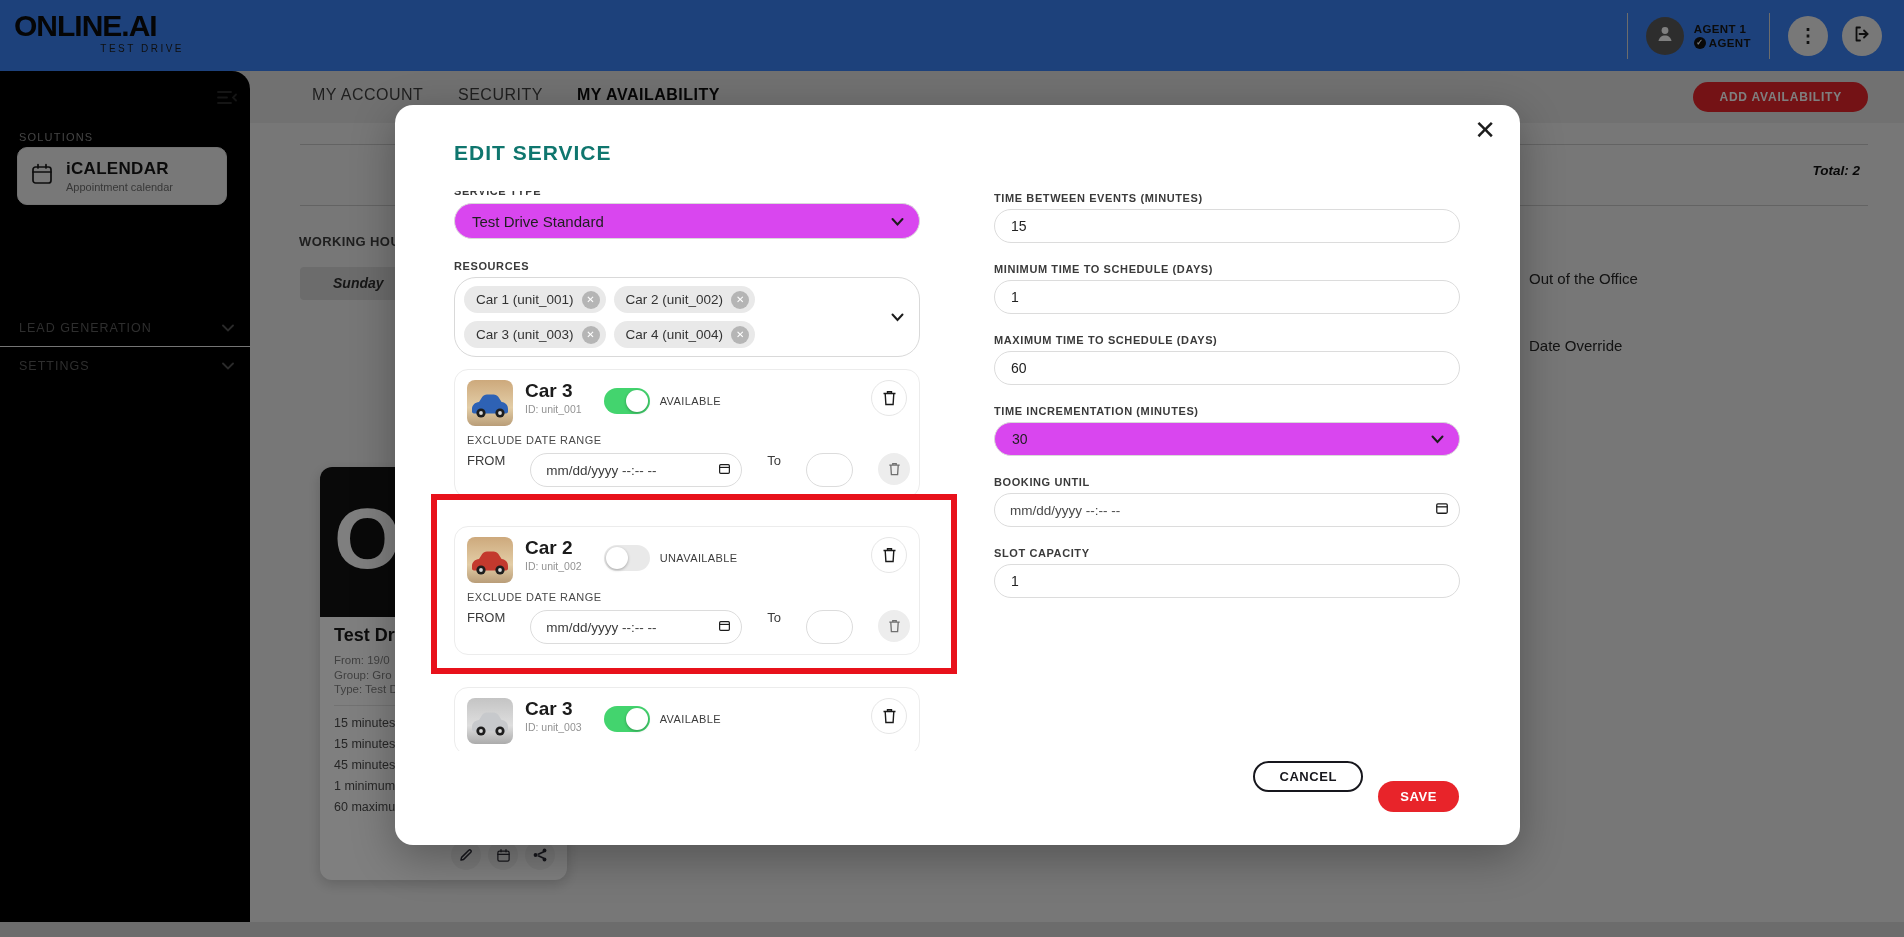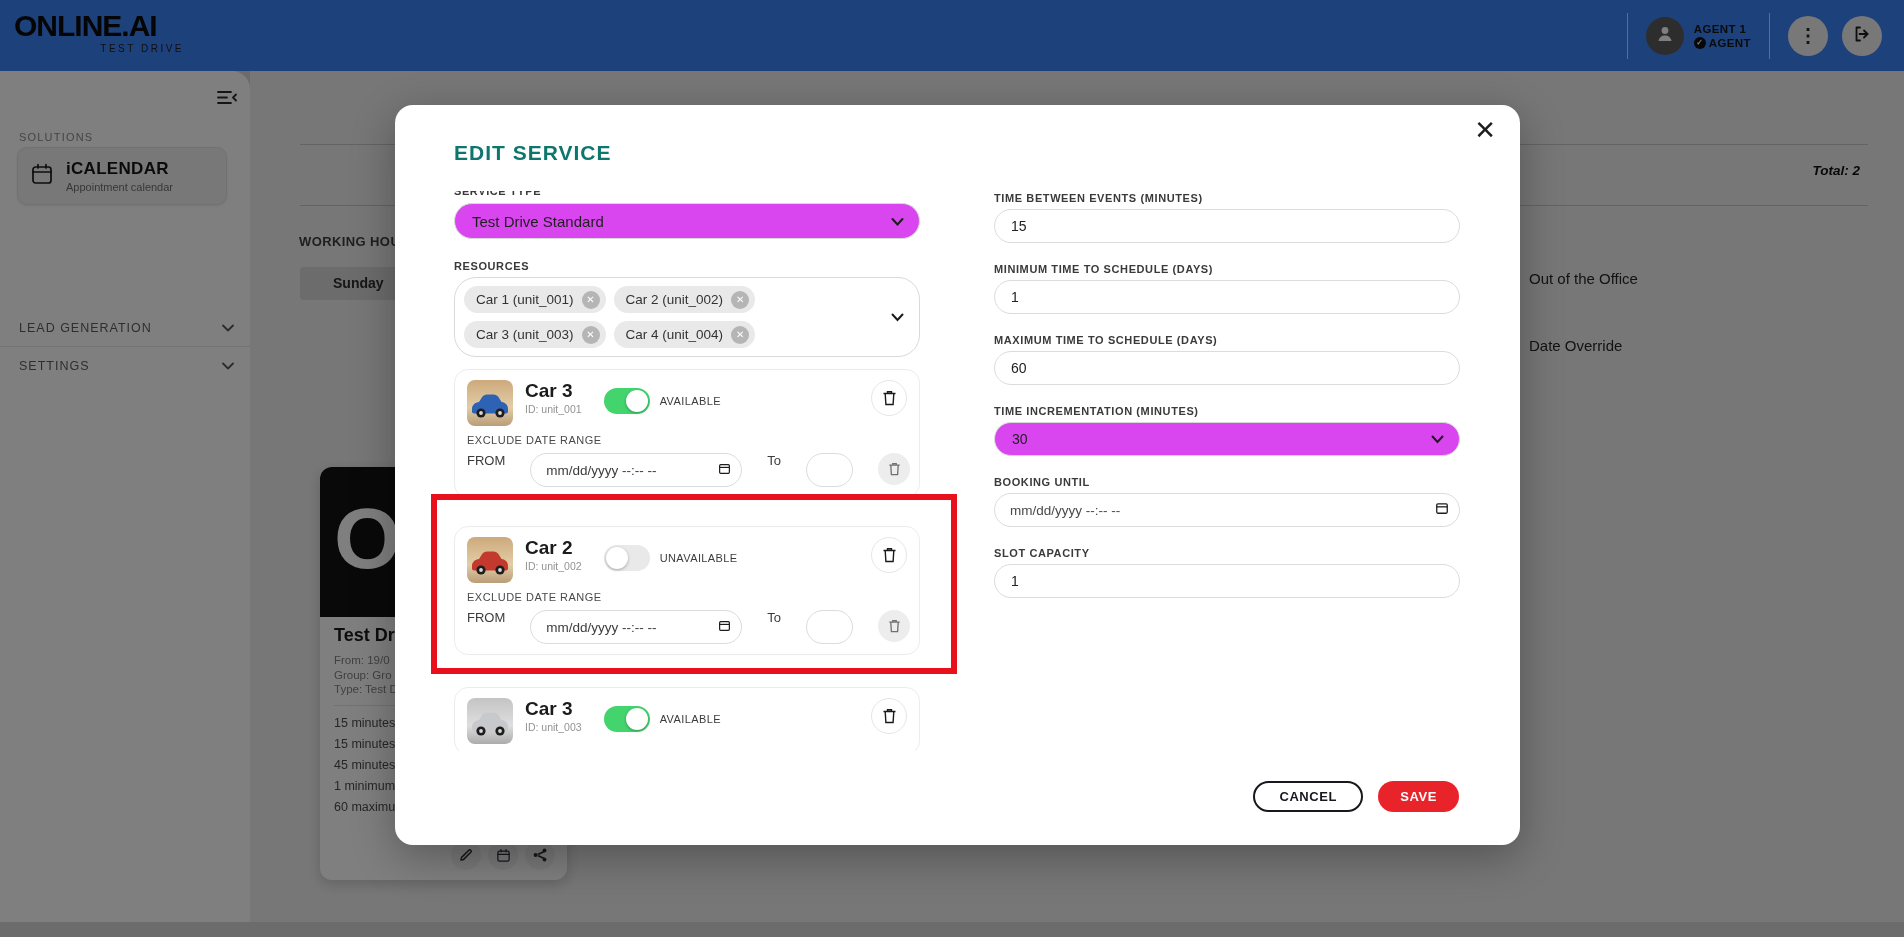--- a/index.html
+++ b/index.html
@@ -23,41 +23,41 @@
   .avatar { width:38px; height:38px; border-radius:50%; background:#5b5b5b; display:flex; align-items:center; justify-content:center; }
   .user-block { margin-left:10px; }
   .user-name { font-size:11.5px; font-weight:700; letter-spacing:.4px; color:#161616; }
   .user-role { font-size:11.5px; font-weight:700; letter-spacing:.4px; color:#161616; display:flex; align-items:center; gap:3px; margin-top:2px; }
   .check-badge { width:12px; height:12px; border-radius:50%; background:#111; color:#fff; font-size:8px; display:flex; align-items:center; justify-content:center; }
   .icon-btn { width:40px; height:40px; border-radius:50%; background:#f1f1f1; display:flex; align-items:center; justify-content:center; cursor:pointer; }
   .icon-btn + .icon-btn { margin-left:14px; }
   .kebab { font-size:19px; font-weight:700; color:#222; line-height:1; }
 
   
-  .sidebar { position:absolute; left:0; top:71px; width:250px; height:851px; background:#ffffff; border-radius:0 18px 0 0; }
+  .sidebar { position:absolute; left:0; top:71px; width:250px; height:851px; background:#000000; border-radius:0 18px 0 0; }
   .collapse-btn { position:absolute; right:13px; top:19px; cursor:pointer; }
   .sb-label { position:absolute; left:19px; top:60px; font-size:11px; letter-spacing:1.2px; color:#8a8a8a; }
   .app-card { position:absolute; left:17px; top:76px; width:210px; height:58px; background:#f1f1f1; border:1px solid #e3e3e3; border-radius:10px; box-shadow:0 1px 3px rgba(0,0,0,.08); display:flex; align-items:center; padding:0 12px; cursor:pointer; }
   .app-card-text { margin-left:12px; }
   .app-title { font-size:17px; font-weight:600; letter-spacing:.3px; color:#161616; }
   .app-sub { font-size:11px; color:#6f6f6f; margin-top:2px; }
   .sb-group { position:absolute; left:0; width:250px; height:37px; border-bottom:1px solid #e9e9e9; display:flex; align-items:center; justify-content:space-between; padding:0 16px 0 19px; cursor:pointer; }
   .sb-group span { font-size:12.5px; letter-spacing:1px; color:#5d5d5d; }
 
   
   .main { position:absolute; left:250px; top:71px; width:1654px; height:851px; background:#efefef; }
   .tabstrip { position:absolute; left:0; top:0; width:1654px; height:52px; background:#e3e3e3; }
   .tab { position:absolute; top:15px; font-size:16px; letter-spacing:.5px; color:#3f3f3f; cursor:pointer; }
   .tab.active { font-weight:800; color:#0c0c0c; }
   .add-btn { position:absolute; right:36px; top:11px; height:30px; padding:0 26px; border:none; border-radius:15px; background:#e8242a; color:#fff; font-family:inherit; font-size:12px; font-weight:800; letter-spacing:.8px; cursor:pointer; }
   .divider { position:absolute; left:50px; width:1568px; height:1px; background:#c7c7c7; }
   .total { position:absolute; right:44px; top:92px; font-size:13.5px; font-weight:700; font-style:italic; color:#111; }
   .wh-label { position:absolute; left:49px; top:163px; font-size:13px; font-weight:600; letter-spacing:.4px; color:#3e3e3e; white-space:nowrap; }
   .day-row { position:absolute; left:50px; top:196px; width:440px; height:33px; background:#d8d8d8; border-radius:4px; }
-  .day-row span { display:inline-block; margin:8px 0 4px 33px; font-size:14px; font-weight:700; color:#2e2e2e; }
+  .day-row span { display:inline-block; margin:8px 0 4px 33px; font-size:14px; font-weight:700; color:#2e2e2e;font-style:italic; }
   .ooo { position:absolute; left:1279px; top:199px; font-size:15px; color:#272727; }
   .dov { position:absolute; left:1279px; top:266px; font-size:15px; color:#272727; }
 
   
   .svc-card { position:absolute; left:320px; top:467px; width:247px; height:413px; background:#fff; border-radius:12px; box-shadow:0 4px 14px rgba(0,0,0,.18); overflow:hidden; }
   .svc-img { position:relative; height:150px; background:#121212; overflow:hidden; }
   .svc-logo { position:absolute; left:14px; top:22px; color:#fff; font-size:86px; font-weight:900; letter-spacing:-2px; }
   .svc-body { padding:8px 14px 0 14px; }
   .svc-title { font-size:18px; font-weight:700; color:#1a1a1a; white-space:nowrap; }
   .svc-meta { margin-top:7px; font-size:11.5px; color:#828282; line-height:14.5px; white-space:nowrap; }
@@ -123,21 +123,21 @@
   .field { margin-top:19px; }
   .field.first { margin-top:0; }
   .field-input { margin-top:4px; width:100%; height:34px; border:1px solid #dcdcdc; border-radius:17px; padding:0 16px; font-family:inherit; font-size:14px; color:#222; background:#fff; outline:none; }
   .field .pill-select { height:34px; margin-top:4px; font-size:14px; }
   .date-field { position:relative; margin-top:4px; }
   .date-field .date-input { padding-right:34px; }
   .date-field .date-input::placeholder { color:#4a4a4a; }
 
   .modal-footer { position:absolute; right:61px; bottom:33px; display:flex; gap:15px; }
   .btn-cancel { height:31px; padding:0 24px; border-radius:16px; border:2px solid #17171d; background:#fff; font-family:inherit; font-size:13px; font-weight:800; letter-spacing:.6px; color:#17171d; cursor:pointer; }
-  .btn-save { height:31px; padding:0 22px; border-radius:16px; border:none; background:#e8242a; font-family:inherit; font-size:13px; font-weight:800; letter-spacing:.6px; color:#fff; cursor:pointer; }
+  .btn-save { height:31px; padding:0 22px; border-radius:16px; border:none; background:#e8242a; font-family:inherit; font-size:13px; font-weight:800; letter-spacing:.6px; color:#fff; cursor:pointer;margin-top:20px; }
 
   
   .hl-rect { position:absolute; left:431px; top:494px; width:526px; height:180px; border:6px solid #e8111b; z-index:30; pointer-events:none; }
 </style>
 </head>
 <body>
 
 <div id="app">
 
   <div class="header">
@@ -206,20 +206,26 @@
     </div>
     <div class="sb-group" style="top:276px;border-bottom:none">
       <span>SETTINGS</span>
       <svg width="12" height="8" viewBox="0 0 12 8" fill="none" stroke="#555" stroke-width="1.8" stroke-linecap="round">
           <path d="M1 1.5 6 6.5 11 1.5"></path>
         </svg>
     </div>
   </div>
 
   <div class="main">
+    <div class="tabstrip">
+      <div class="tab" style="left:62px">MY ACCOUNT</div>
+      <div class="tab" style="left:208px">SECURITY</div>
+      <div class="tab active" style="left:327px">MY AVAILABILITY</div>
+      <button class="add-btn">ADD AVAILABILITY</button>
+    </div>
     <div class="divider" style="top:73px"></div>
     <div class="total">Total: 2</div>
     <div class="divider" style="top:134px"></div>
     <div class="wh-label">WORKING HOU</div>
     <div class="day-row">
       <span>Sunday</span>
     </div>
     <div class="ooo">Out of the Office</div>
     <div class="dov">Date Override</div>
   </div>

